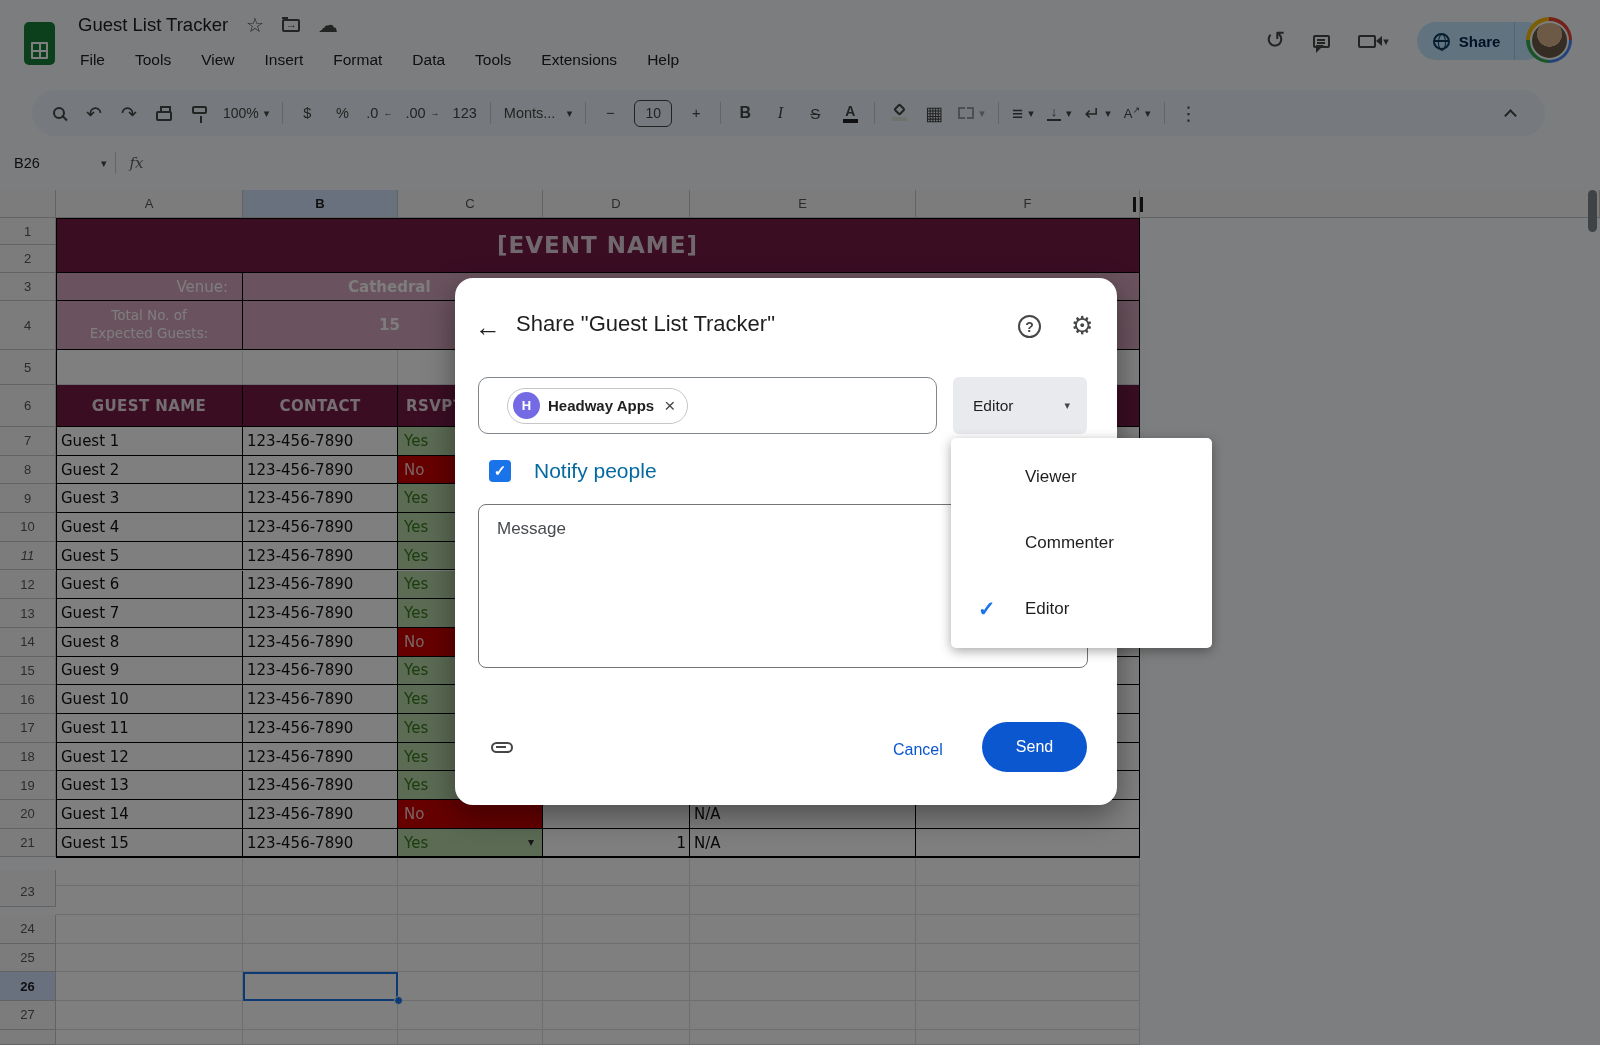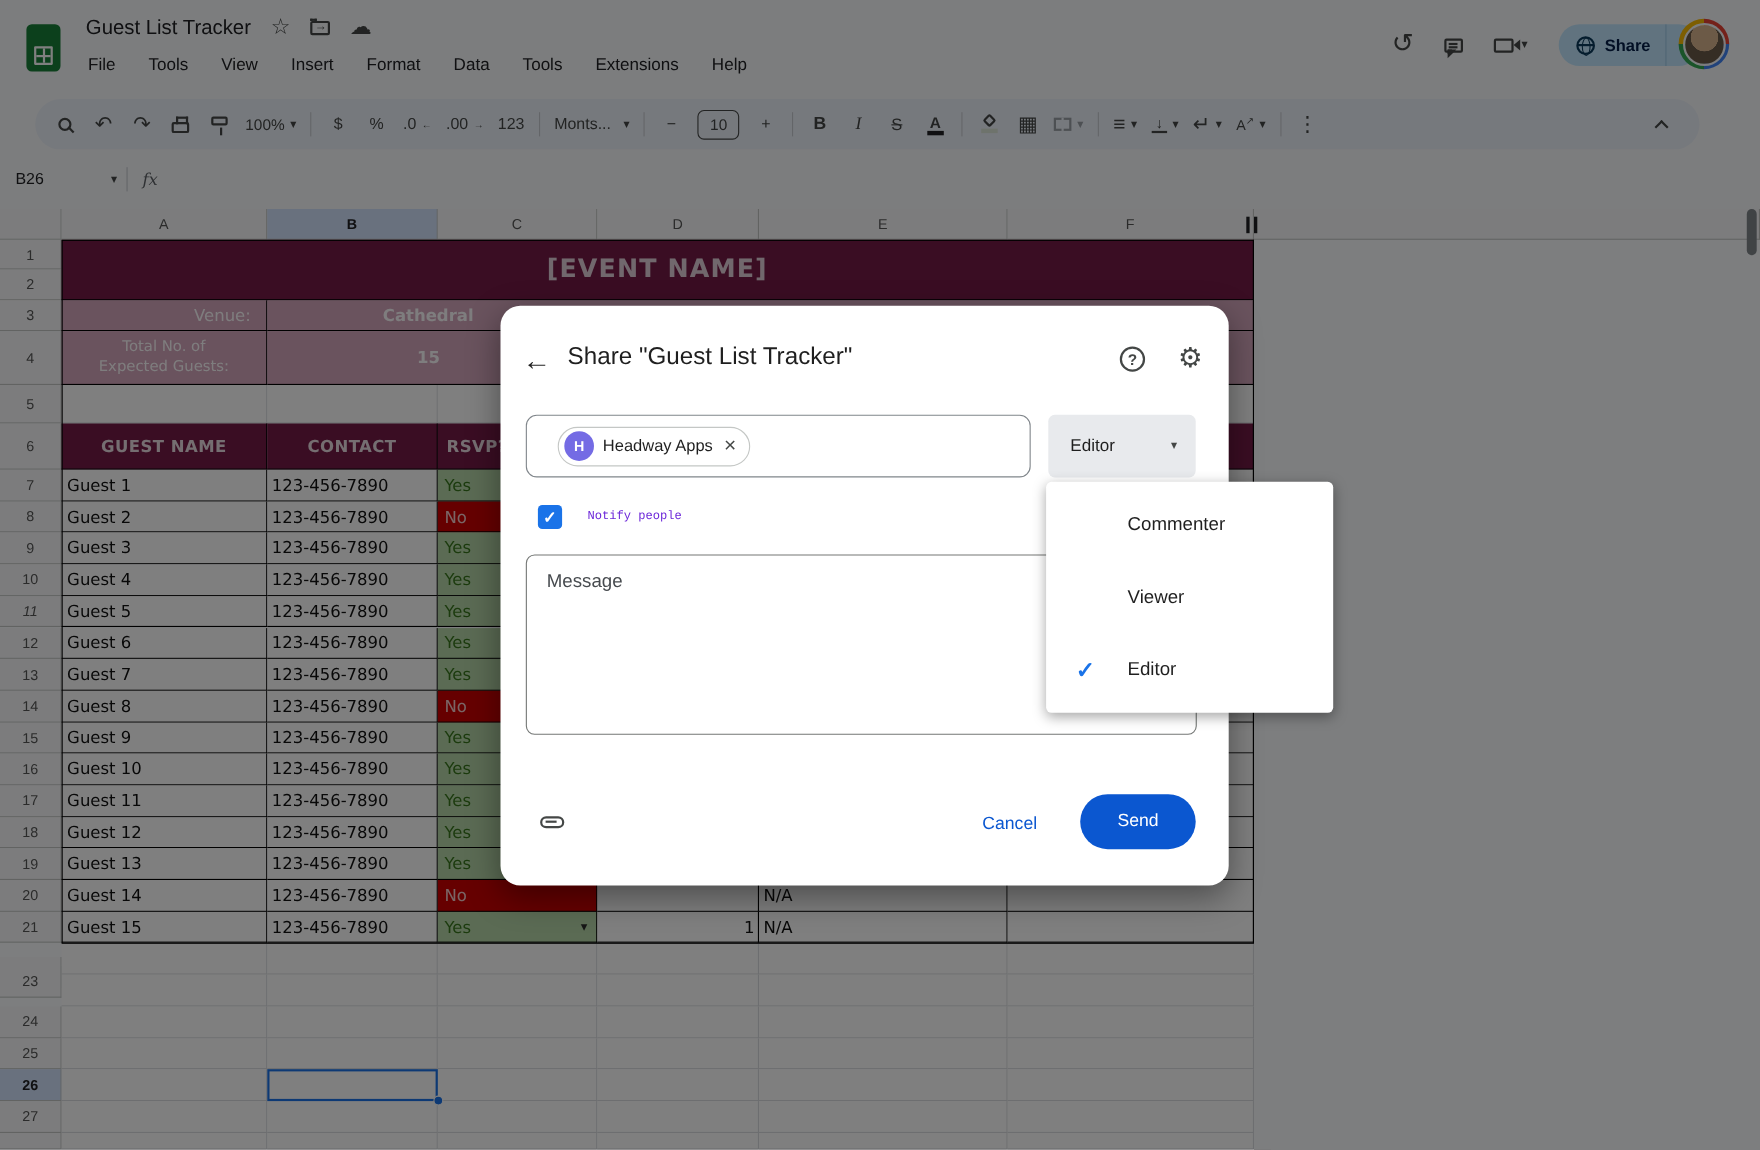--- a/index.html
+++ b/index.html
@@ -110,28 +110,28 @@
   .dlg-back{position:absolute;left:16px;top:32px;width:34px;height:34px;font-size:26px;color:#1f1f1f;display:flex;align-items:center;justify-content:center;}
   .dlg-title{position:absolute;left:61px;top:33px;font-size:22px;color:#1f1f1f;}
   .dlg-help{position:absolute;left:563px;top:37px;width:23px;height:23px;border:2px solid #444746;border-radius:50%;
     display:flex;align-items:center;justify-content:center;font-size:14px;font-weight:bold;color:#444746;}
   .dlg-gear{position:absolute;left:616px;top:33px;font-size:25px;color:#444746;}
   .chip-input{position:absolute;left:23px;top:99px;width:459px;height:57px;border:1px solid #80868b;border-radius:10px;
     display:flex;align-items:center;padding:0 10px;}
   .chip{display:flex;align-items:center;gap:8px;height:36px;border:1px solid #c4c7c5;border-radius:18px;padding:0 10px 0 5px;margin-left:18px;}
   .chip-avatar{width:27px;height:27px;border-radius:50%;background:#746be4;color:#fff;font-size:13px;font-weight:bold;
     display:flex;align-items:center;justify-content:center;}
-  .chip-label{font-size:15px;font-weight:400;color:#1f1f1f;}
+  .chip-label{font-size:15px;font-weight:700;color:#1f1f1f;}
   .chip-x{font-size:19px;color:#444746;padding:0 2px;}
   .role-btn{position:absolute;left:498px;top:99px;width:134px;height:57px;background:#e8eaed;border-radius:6px;
     display:flex;align-items:center;justify-content:space-between;padding:0 17px 0 20px;font-size:15.5px;color:#1f1f1f;}
   .notify-row{position:absolute;left:34px;top:181px;display:flex;align-items:center;gap:23px;}
   .checkbox{width:22px;height:22px;background:#1a73e8;border-radius:4px;display:flex;align-items:center;justify-content:center;
     color:#fff;font-size:15px;font-weight:bold;}
-  .notify-label{font-size:11px;color:#6d28d9;font-family:Liberation Mono, monospace;}
+  .notify-label{font-size:21px;color:#0369a1;}
   .msg{position:absolute;left:23px;top:226px;width:610px;height:164px;border:1px solid #747775;border-radius:8px;
     padding:14px 18px;font-family:"Liberation Sans",sans-serif;font-size:17px;color:#1f1f1f;resize:none;outline:none;background:#fff;}
   .msg::placeholder{color:#474b4f;opacity:1;}
   .ic-link{position:absolute;left:36px;top:464px;width:22px;height:11px;border:2.5px solid #444746;border-radius:6px;}
   .ic-link:after{content:"";position:absolute;left:3px;top:1.5px;width:10px;height:2.5px;background:#444746;}
   .cancel-btn{position:absolute;left:428px;top:457px;font-size:16px;font-weight:500;color:#0b57d0;padding:6px 10px;}
   .send-btn{position:absolute;left:527px;top:444px;width:105px;height:50px;background:#0b57d0;color:#fff;border-radius:25px;
     display:flex;align-items:center;justify-content:center;font-size:16px;font-weight:500;}
 
   
@@ -512,24 +512,24 @@
 
     <textarea class="msg" placeholder="Message" style=""></textarea>
 
     <span class="ic ic-link"></span>
     <span class="cancel-btn">Cancel</span>
     <span class="send-btn">Send</span>
   </div>
 
   <div class="role-menu" id="role-menu">
       <div class="role-item">
+        <span>Viewer</span>
+      </div>
+      <div class="role-item">
         <span>Commenter</span>
-      </div>
-      <div class="role-item">
-        <span>Viewer</span>
       </div>
       <div class="role-item">
         <span class="role-check">✓</span>
         <span>Editor</span>
       </div>
     </div>
 
 </div>
 
 </body></html>

